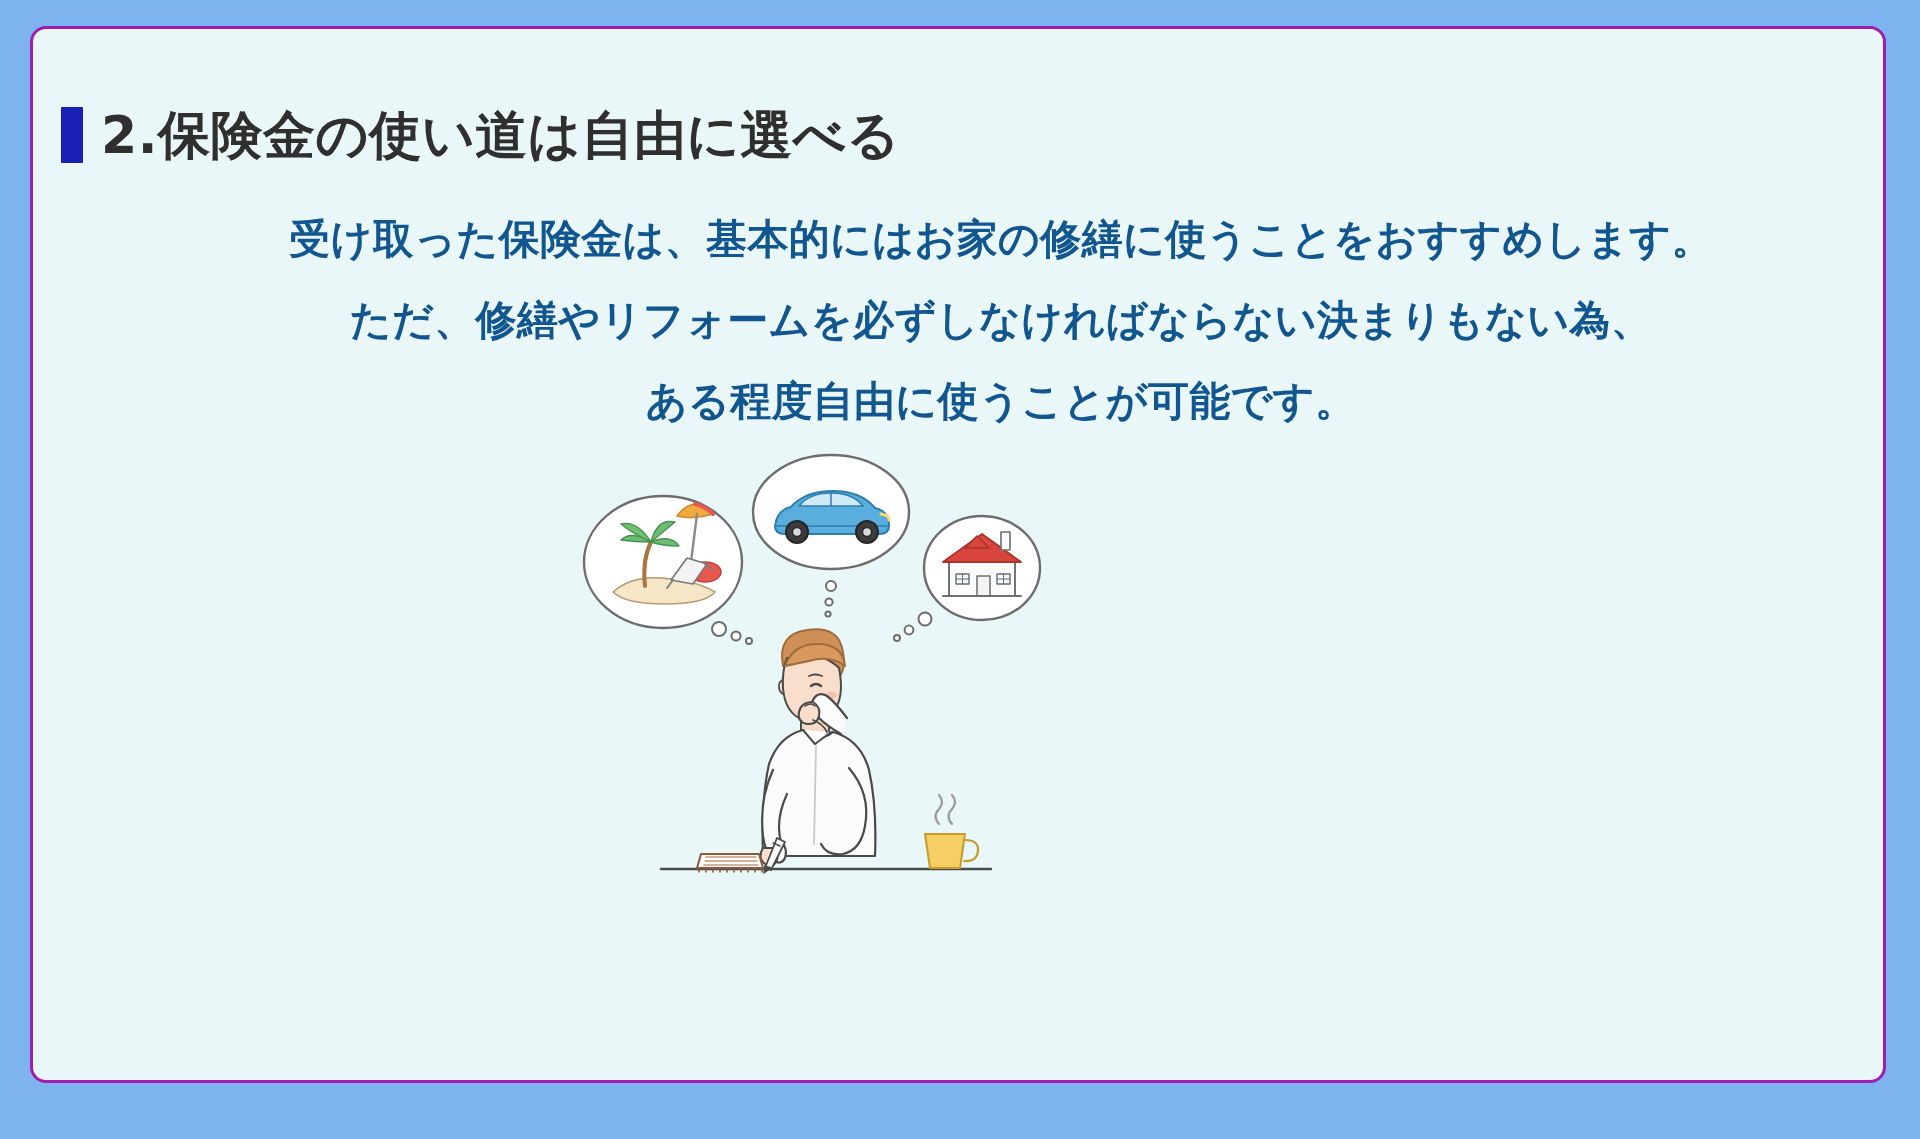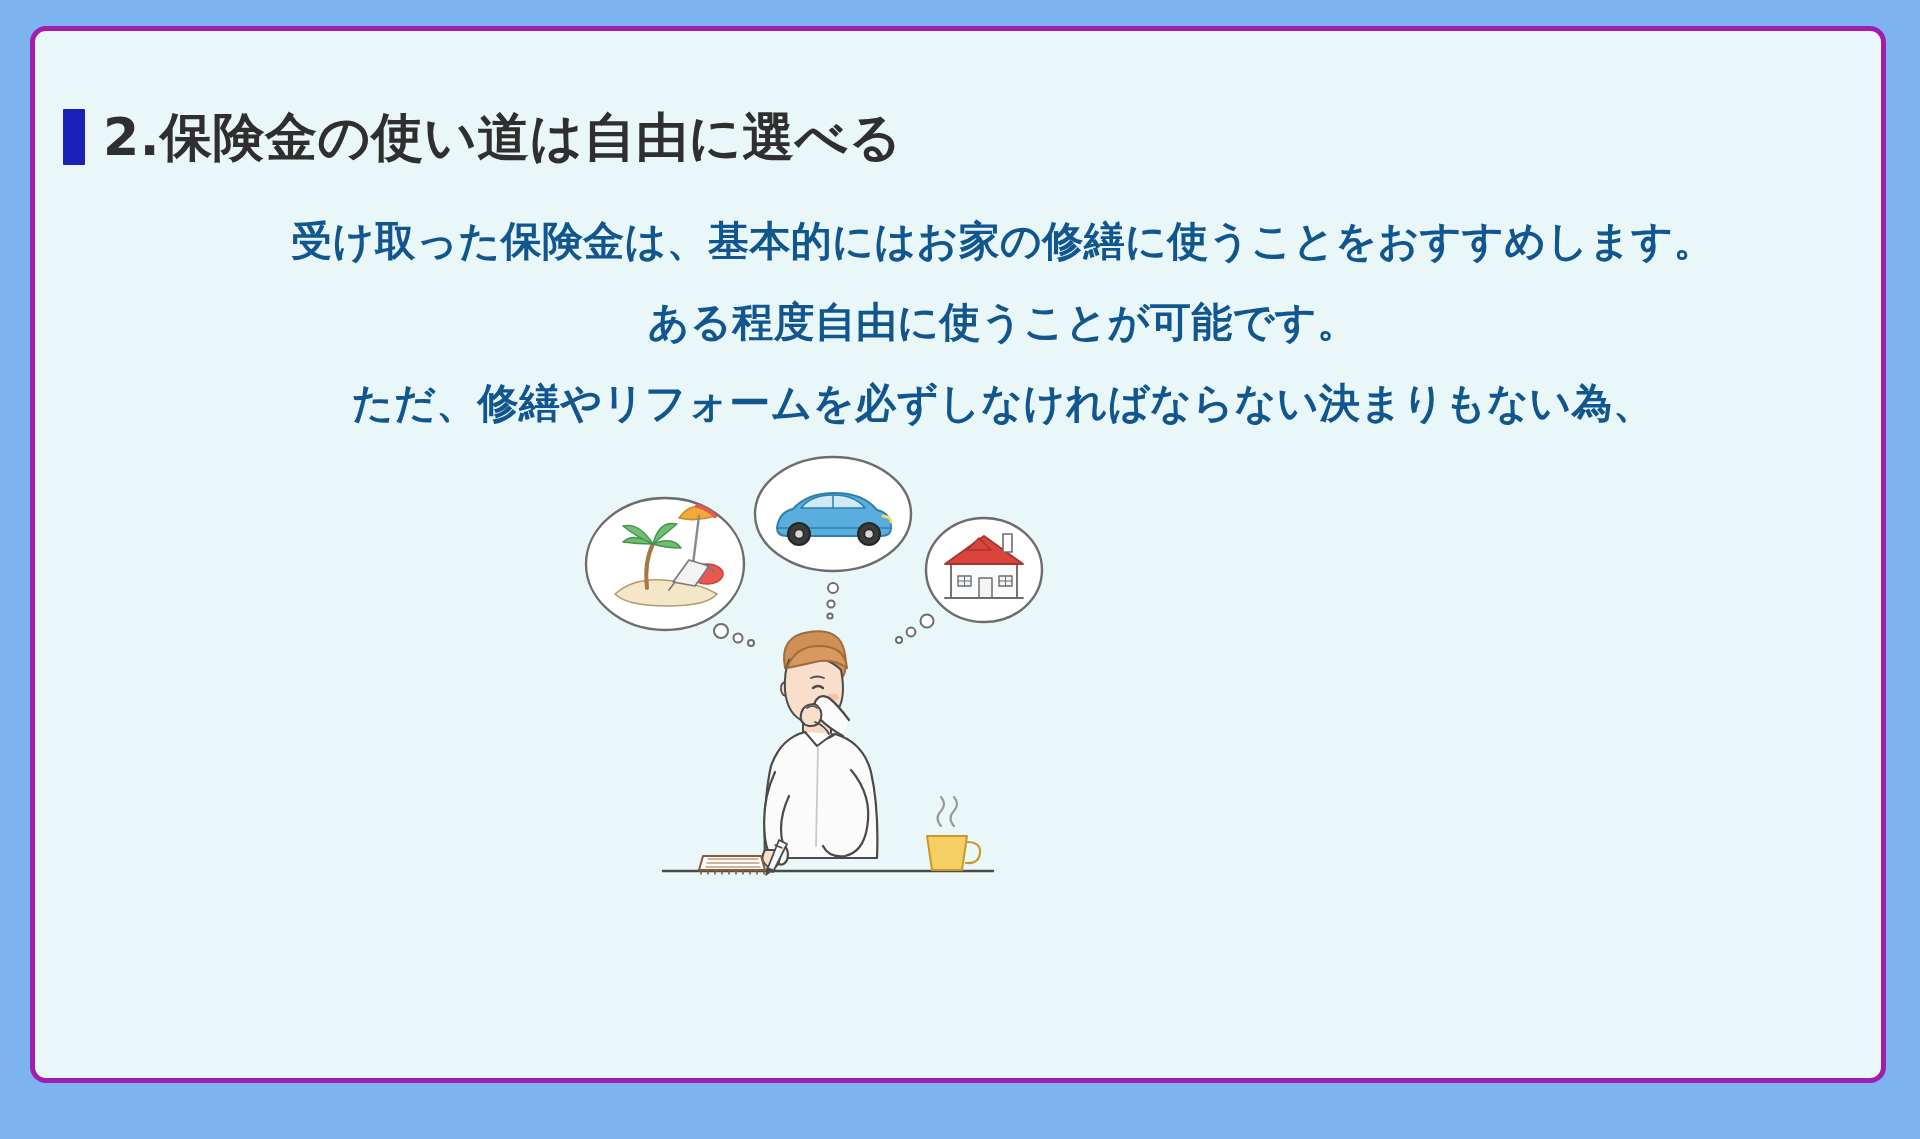--- a/index.html
+++ b/index.html
@@ -14,21 +14,21 @@
 
   
   .matte{position:absolute;inset:0;background:#7db4ef;}
 
   
   .card{
     position:absolute;
     left:30px;top:26px;
     width:1856px;height:1057px;
     background:#e9f7f8;
-    border:5px solid #a21caf;
+    border:3px solid #a21caf;
     border-radius:16px;
     box-sizing:border-box;
     overflow:hidden;
   }
 
   
   .heading{
     position:absolute;
     left:28px;top:78px;
     display:flex;align-items:center;gap:18px;
@@ -80,22 +80,22 @@
 
   <div class="card">
 
     <div class="heading">
       <div class="accent-bar"></div>
       <div class="heading-text">2.保険金の使い道は自由に選べる</div>
     </div>
 
     <div class="body-copy">
       <div class="body-line">受け取った保険金は、基本的にはお家の修繕に使うことをおすすめします。</div>
+      <div class="body-line">ただ、修繕やリフォームを必ずしなければならない決まりもない為、</div>
       <div class="body-line">ある程度自由に使うことが可能です。</div>
-      <div class="body-line">ただ、修繕やリフォームを必ずしなければならない決まりもない為、</div>
     </div>
 
     <div class="illustration">
       <svg viewBox="0 0 500 470" xmlns="http://www.w3.org/2000/svg">
         <g fill="none" stroke="#4a4a4a" stroke-width="2.2" stroke-linecap="round" stroke-linejoin="round">
 
           <g>
             <ellipse cx="90" cy="128" rx="79" ry="66" fill="#ffffff" stroke="#6d6d6d" stroke-width="2.4"></ellipse>
 
             <path d="M40 158 q18 -16 48 -14 q34 2 54 14 q-10 12 -50 12 q-40 0 -52 -12 z" fill="#f6e6c8" stroke="#b59a72" stroke-width="1.6"></path>

